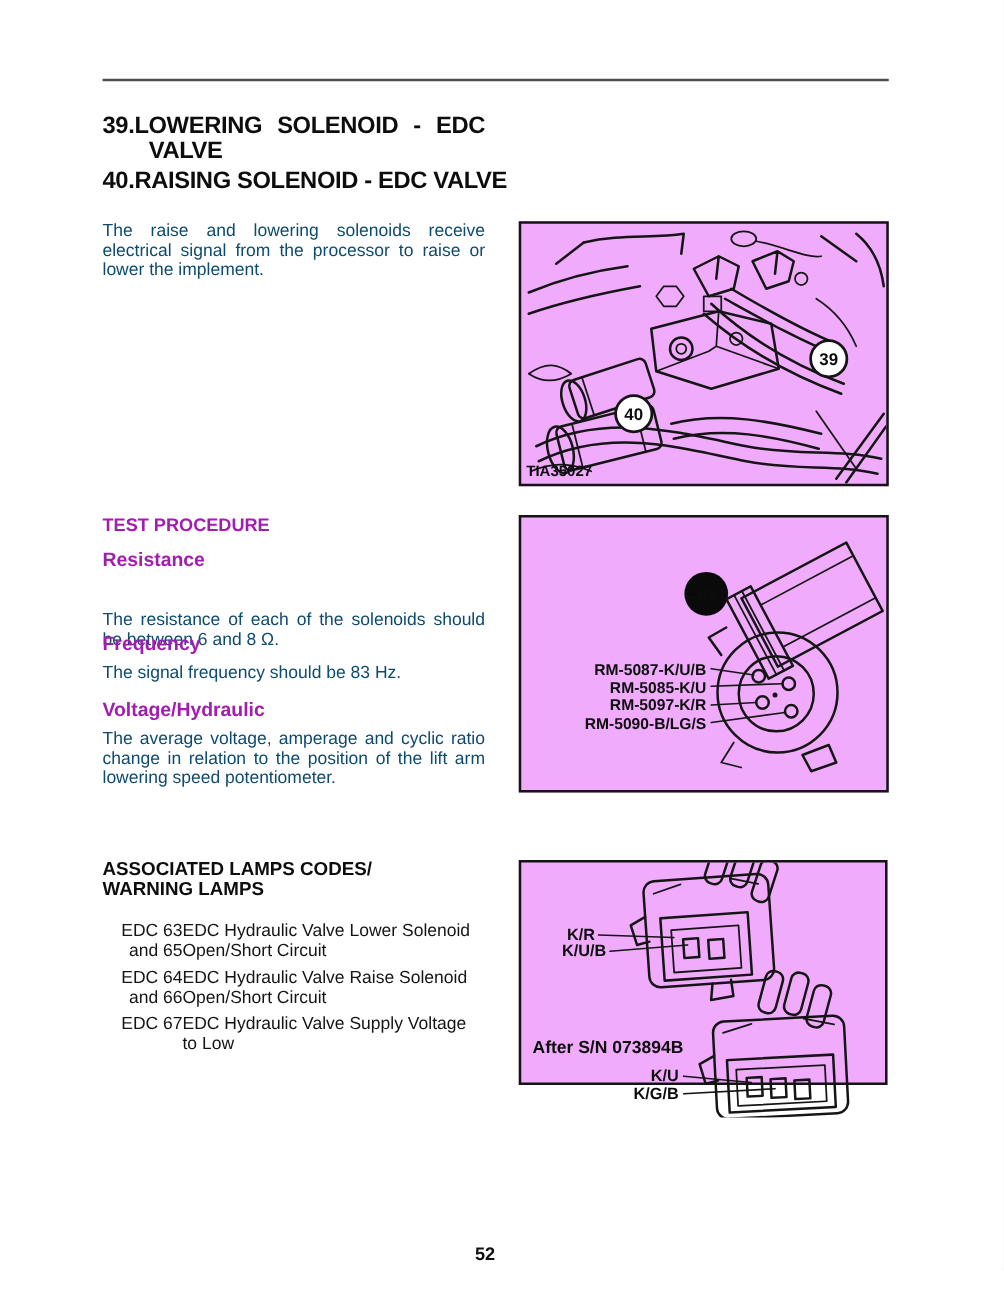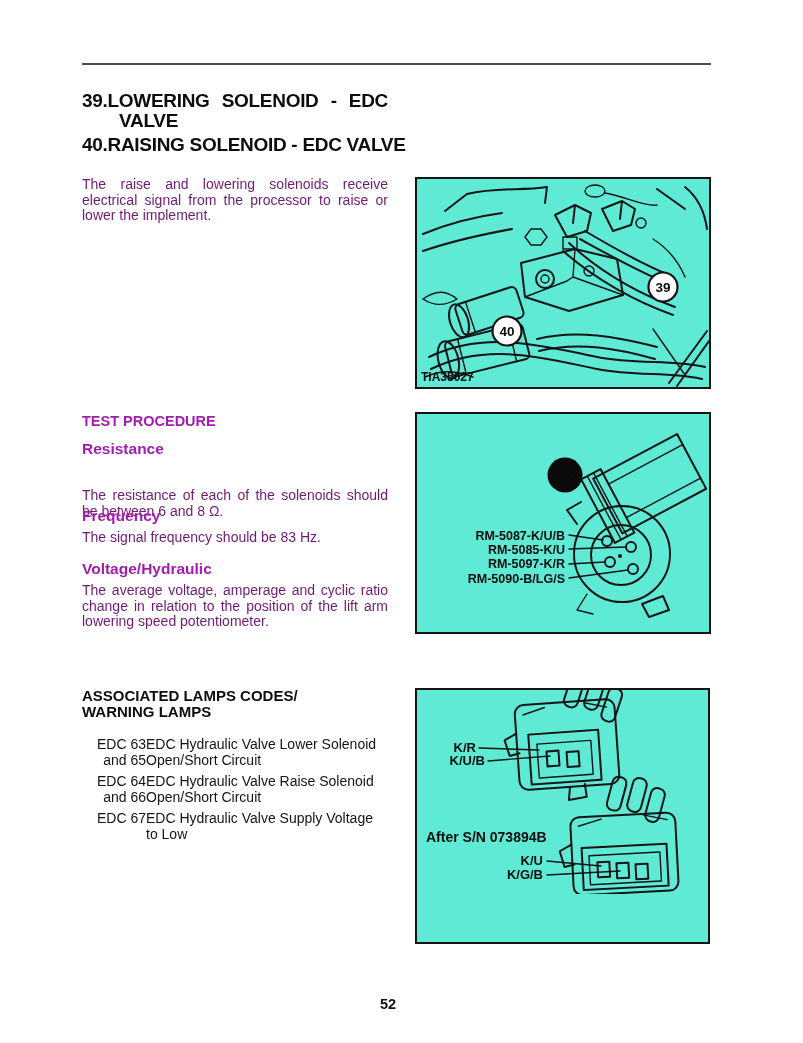--- a/index.html
+++ b/index.html
@@ -9,29 +9,29 @@
   }
   .abs{position:absolute;}
   #top-rule{left:82px;top:63px;width:629px;height:2px;background:#4d4d4d;}
   .h-num{
     left:82px;width:306px;font-weight:bold;font-size:19px;line-height:20px;
     letter-spacing:-0.3px;color:#0d0d0d;
   }
   .h-num .just{text-align:justify;text-align-last:justify;}
   .h-num .indent{padding-left:37px;}
   .body-par{
-    left:82px;width:306px;font-size:14px;line-height:15.5px;text-align:justify;color:#701a75;
+    left:82px;width:306px;font-size:14px;line-height:15.5px;text-align:justify;color:#0c4a6e;
   }
   .sub-head{left:82px;width:306px;font-weight:bold;font-size:15.5px;color:#a21caf;}
   .big-head{left:82px;width:306px;font-weight:bold;font-size:15px;line-height:16px;color:#0d0d0d;}
   .edc-row{left:88px;width:294px;display:flex;font-size:14px;line-height:15.5px;color:#141414;}
   .edc-code{width:58px;flex:none;text-align:right;}
   .edc-desc{flex:1;}
   figure.fig{
-    margin:0;background:#5eead4;border:2px solid #141414;box-sizing:border-box;
+    margin:0;background:#f0abfc;border:2px solid #141414;box-sizing:border-box;
   }
   figure.fig svg{display:block;}
   svg text{font-family:"Liberation Sans", sans-serif;fill:#0d0d0d;}
   .lineart{stroke:#151515;stroke-width:2;fill:none;stroke-linecap:round;stroke-linejoin:round;}
   .lineart-thin{stroke:#151515;stroke-width:1.4;fill:none;stroke-linecap:round;stroke-linejoin:round;}
   #footer-page-num{left:380px;top:996px;width:60px;font-weight:bold;font-size:14.5px;}
 </style>
 </head>
 <body>
 
@@ -187,21 +187,21 @@
       <path class="lineart-thin" d="M152,150 L188,148"></path>
       <path class="lineart-thin" d="M152,164 L211,156"></path>
 
       <text x="148" y="126" text-anchor="end" font-size="12.5" font-weight="bold">RM-5087-K/U/B</text>
       <text x="148" y="140" text-anchor="end" font-size="12.5" font-weight="bold">RM-5085-K/U</text>
       <text x="148" y="154" text-anchor="end" font-size="12.5" font-weight="bold">RM-5097-K/R</text>
       <text x="148" y="169" text-anchor="end" font-size="12.5" font-weight="bold">RM-5090-B/LG/S</text>
     </svg>
   </figure>
 
-  <figure class="fig abs" style="left:415px;top:688px;width:295px;height:256px;">
+  <figure class="fig abs" style="left:415px;top:688px;width:295px;height:180px;">
     <svg width="291" height="204" viewBox="0 0 291 204">
 
       <g>
         <g transform="rotate(18 170 10)">
           <rect class="lineart" x="148" y="-12" width="14" height="34" rx="6"></rect>
           <rect class="lineart" x="168" y="-16" width="14" height="34" rx="6"></rect>
           <rect class="lineart" x="188" y="-10" width="14" height="34" rx="6"></rect>
         </g>
         <g transform="rotate(-4 150 54)">
           <rect class="lineart" x="100" y="12" width="100" height="85" rx="9"></rect>

